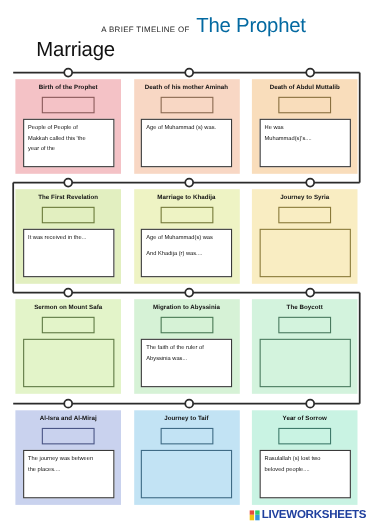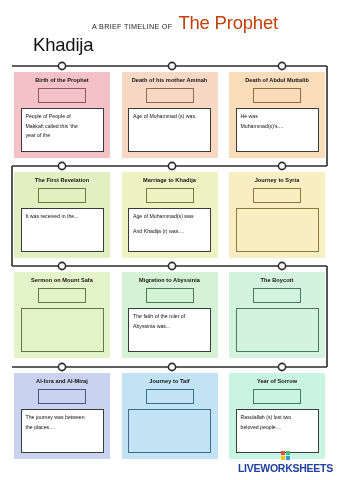--- a/index.html
+++ b/index.html
@@ -35,21 +35,21 @@
   }
   .title-kicker {
     font-size: 7.2px;
     letter-spacing: 0.3px;
     color: #222;
     font-weight: 400;
     text-transform: uppercase;
   }
   .title-main {
     font-size: 18.5px;
-    color: #c2410c;
+    color: #0369a1;
     font-weight: 400;
     letter-spacing: -0.2px;
   }
   .title-line2 {
     position: absolute;
     left: 33px;
     top: 30px;
     display: flex;
     align-items: baseline;
     gap: 7px;
@@ -139,21 +139,20 @@
   .ab-gap { display: block; height: 5px; }
 
   
   .lw-logo {
     position: absolute;
     right: 6px;
     bottom: 6px;
     display: flex;
     align-items: center;
     gap: 2px;
-    flex-direction: column;
   }
   .lw-mark {
     width: 9px;
     height: 9px;
     display: grid;
     grid-template-columns: 1fr 1fr;
     grid-template-rows: 1fr 1fr;
     gap: 0.6px;
   }
   .lw-mark i { display: block; }
@@ -166,21 +165,21 @@
 </style>
 </head>
 <body>
 
 <div class="title-block">
   <div class="title-line1">
     <span class="title-kicker">A BRIEF TIMELINE OF</span>
     <span class="title-main">The Prophet</span>
   </div>
   <div class="title-line2">
-    <span class="title-main2">Khadija</span>
+    <span class="title-main2">Marriage</span>
   </div>
 </div>
 
 <svg class="timeline-svg" viewBox="0 0 339 480">
   <g id="timeline-paths" fill="none" stroke="#2b2b2b" stroke-width="1.6">
       <line x1="12" y1="66" x2="327" y2="66"></line>
       <line x1="327" y1="66" x2="327" y2="166"></line>
       <line x1="12" y1="166" x2="327" y2="166"></line>
       <line x1="12" y1="166" x2="12" y2="266"></line>
       <line x1="12" y1="266" x2="327" y2="266"></line>

